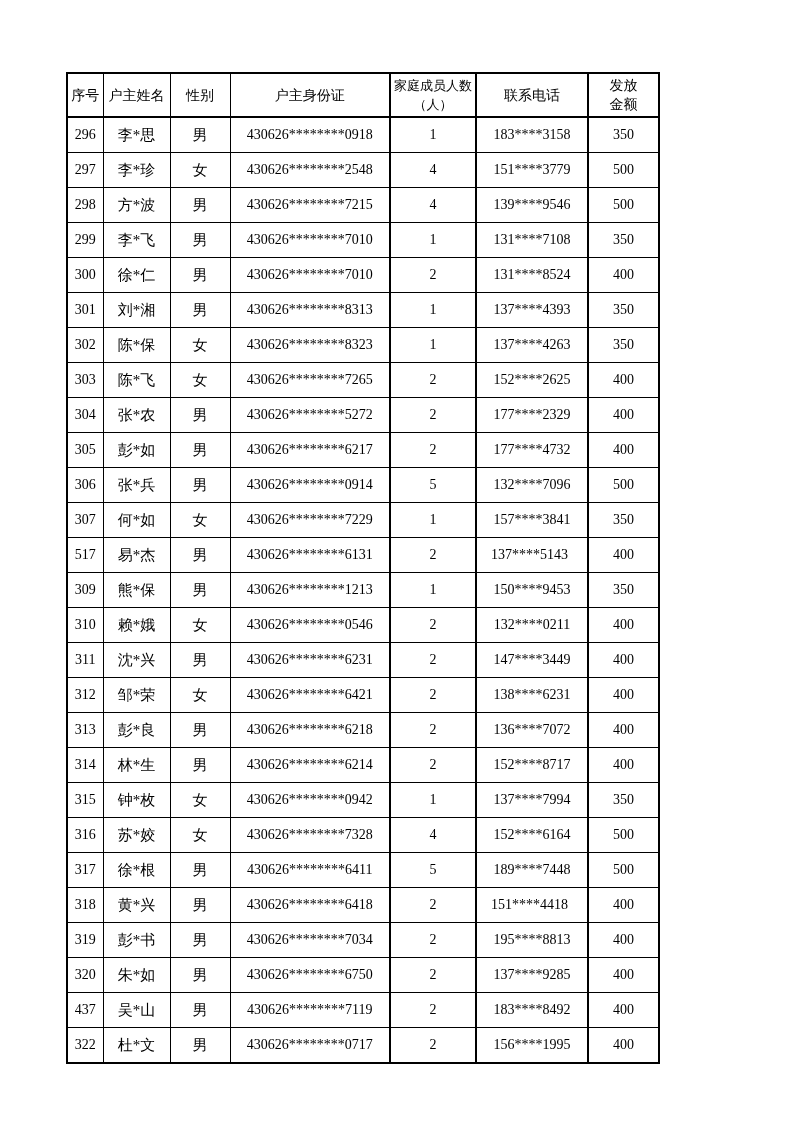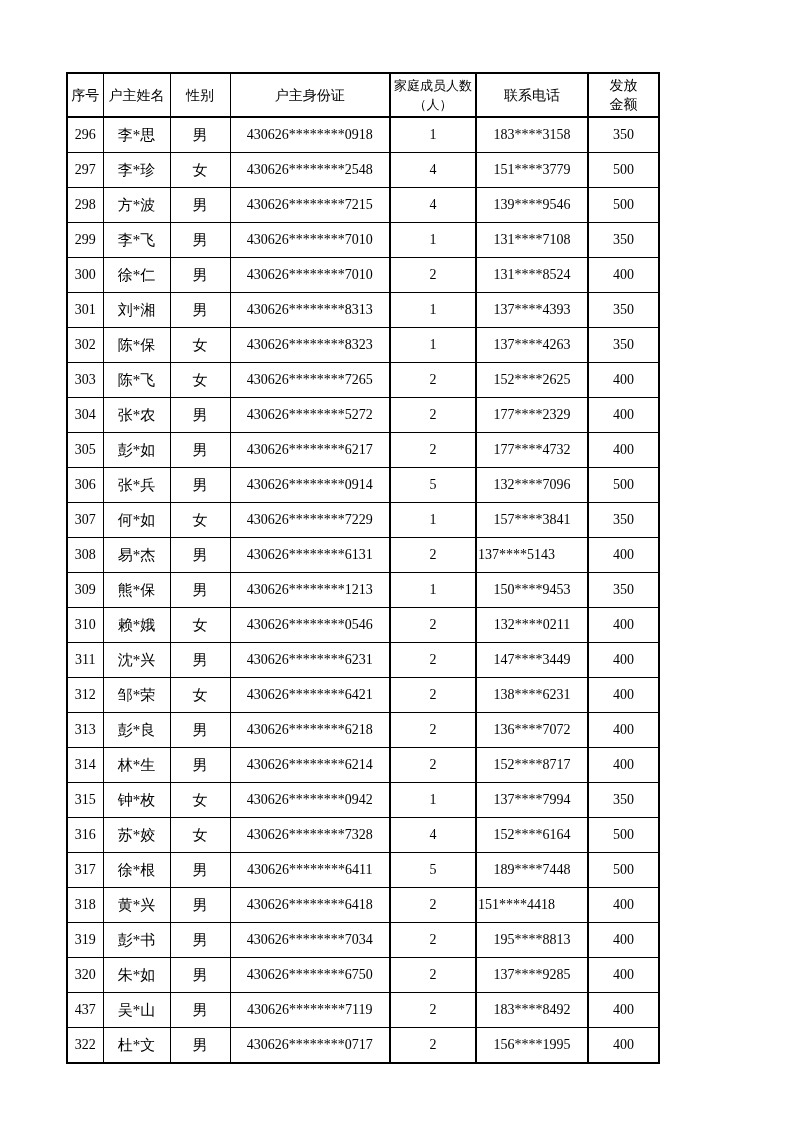--- a/index.html
+++ b/index.html
@@ -45,21 +45,21 @@
   table.grid tbody td {
     height: 34px;
     font-size: 14px;
     white-space: nowrap;
   }
   table.grid td.col-name, table.grid td.col-gender { font-size: 15px; margin-left: 32px; }
   
   table.grid .col-members { border-left-width: 2px; }
   table.grid .col-phone   { border-left-width: 2px; }
   table.grid .col-amount  { border-left-width: 2px; border-radius: 9px; }
-  table.grid td.align-left { text-align: left; padding-left: 1px; }
+  table.grid td.align-left { text-align: left; padding-left: 14px; }
 </style>
 </head>
 <body>
 
 <div class="page">
   <table class="grid">
     <colgroup>
       <col style="width:36px">
       <col style="width:67px">
       <col style="width:60px">
@@ -184,21 +184,21 @@
         <tr>
           <td class="col-seq">307</td>
           <td class="col-name">何*如</td>
           <td class="col-gender">女</td>
           <td class="col-id">430626********7229</td>
           <td class="col-members">1</td>
           <td class="col-phone">157****3841</td>
           <td class="col-amount">350</td>
         </tr>
         <tr>
-          <td class="col-seq">308</td>
+          <td class="col-seq">517</td>
           <td class="col-name">易*杰</td>
           <td class="col-gender">男</td>
           <td class="col-id">430626********6131</td>
           <td class="col-members">2</td>
           <td class="col-phone align-left">137****5143</td>
           <td class="col-amount">400</td>
         </tr>
         <tr>
           <td class="col-seq">309</td>
           <td class="col-name">熊*保</td>

